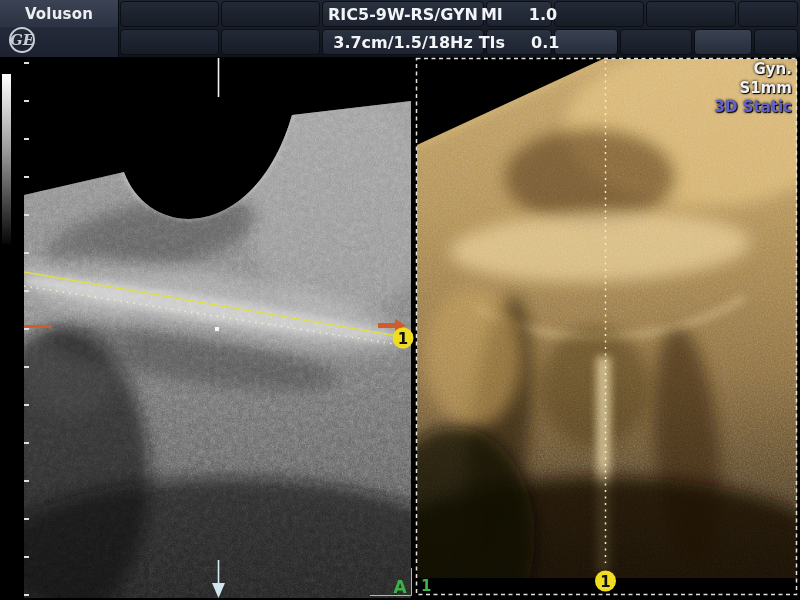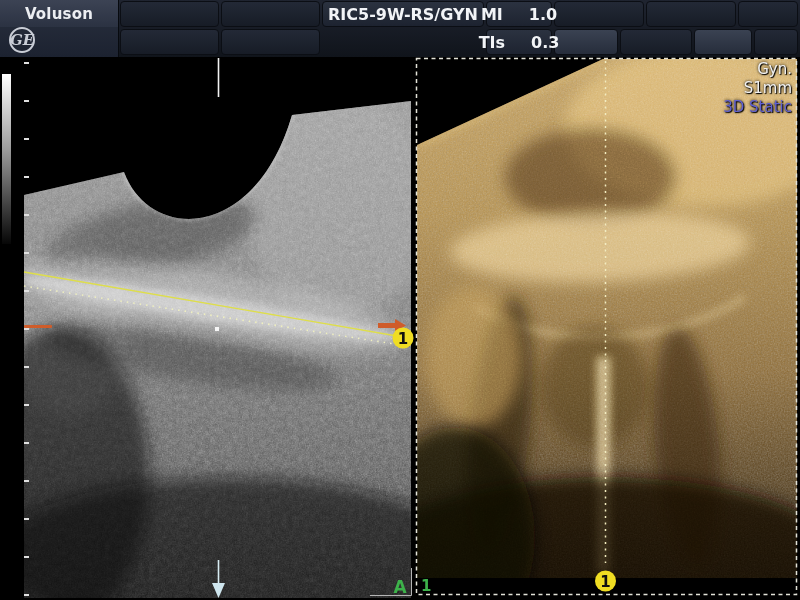--- a/index.html
+++ b/index.html
@@ -27,21 +27,21 @@
   
   .main{position:absolute;left:0;top:57px;width:800px;height:543px;background:#000;}
   .graybar{position:absolute;left:2px;top:17px;width:9px;height:170px;
            background:linear-gradient(#ffffff,#9a9a9a 45%,#3a3a3a 80%,#060606);}
   .view{position:absolute;top:0;height:543px;}
   #left-view{left:0;width:415px;}
   #right-view{left:415px;width:385px;}
   svg{display:block;}
   svg text{font-family:"DejaVu Sans","Liberation Sans",sans-serif;}
   .settings{position:absolute;right:8px;top:3px;text-align:right;color:#f2f2f2;
-            font-size:15px;font-weight:normal;line-height:19px;
+            font-size:15px;font-weight:bold;line-height:19px;
             text-shadow:0 0 3px #000,1px 1px 1px #000;z-index:5;}
 </style>
 </head>
 <body>
 
 <div id="screen">
 
   <div class="header">
     <div class="brand-panel">
       <div class="brand-top">Voluson</div>
@@ -65,24 +65,27 @@
 
     <div class="seg" style="left:322px;top:1px;width:162px">
       <span>RIC5-9W-RS/GYN</span>
     </div>
     <div class="seg" style="left:486px;top:1px;width:66px">
       <span class="kv">
         <span>MI</span>
         <span>1.0</span>
       </span>
     </div>
+    <div class="seg" style="left:322px;top:29px;width:162px">
+      <span>3.7cm/1.5/18Hz</span>
+    </div>
     <div class="seg" style="left:486px;top:29px;width:66px">
       <span class="kv">
         <span>TIs</span>
-        <span>0.3</span>
+        <span>0.1</span>
       </span>
     </div>
   </div>
 
   <div class="main">
     <div class="graybar"></div>
 
     <div class="view" id="left-view">
       <svg width="415" height="543" viewBox="0 0 415 543">
         <defs>

